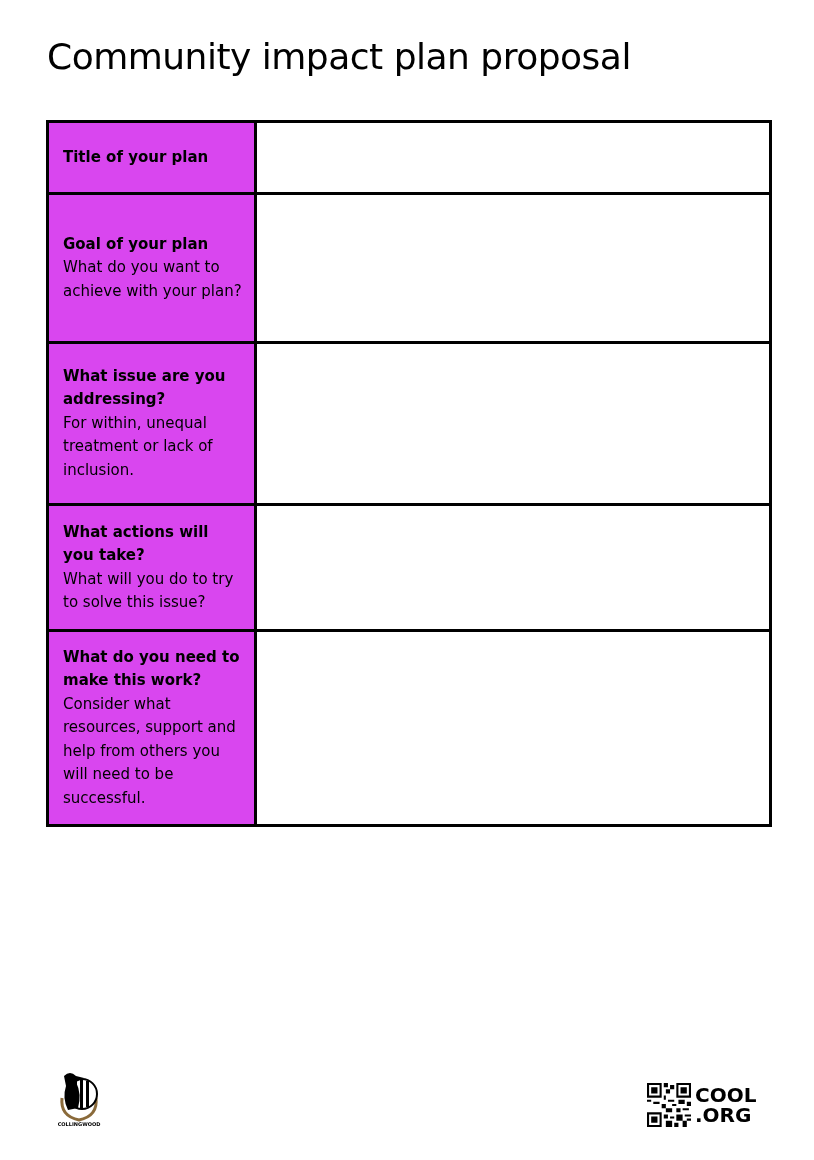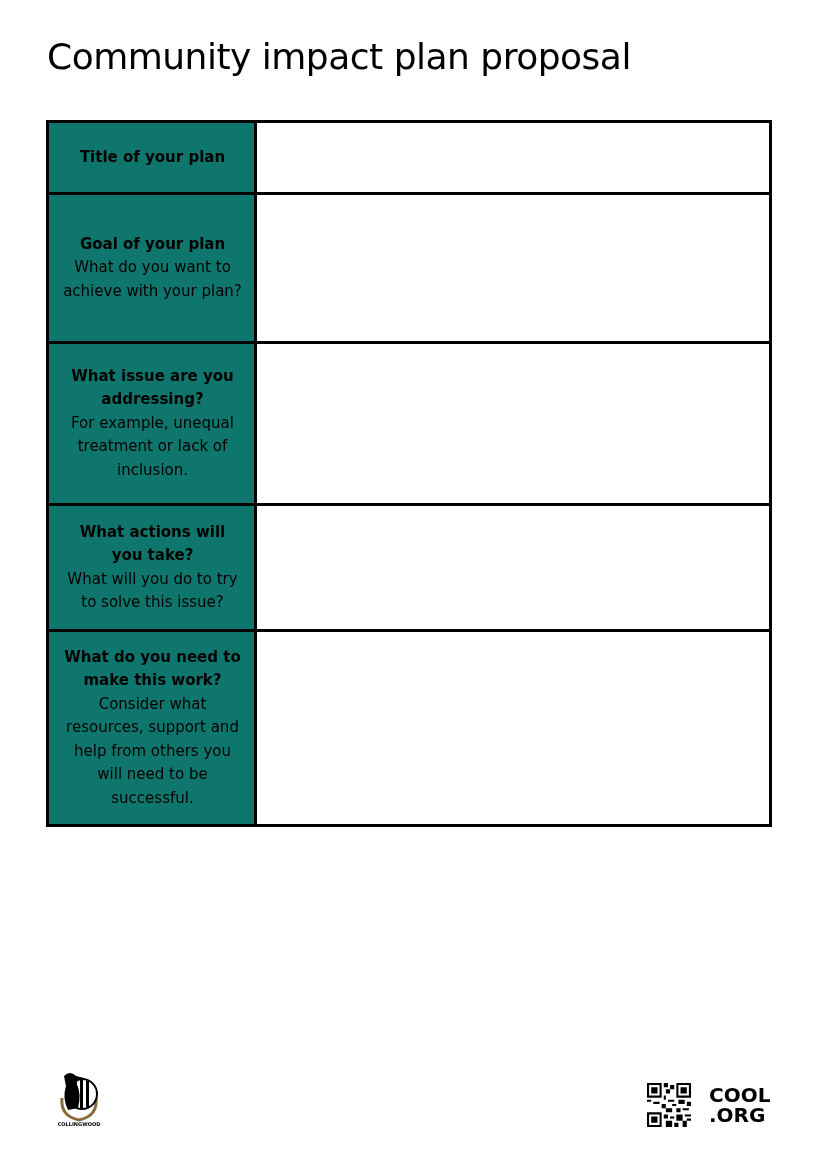--- a/index.html
+++ b/index.html
@@ -1,26 +1,26 @@
 <!DOCTYPE html>
 <html><head>
 <meta charset="utf-8">
 <style>
   html, body { margin:0; padding:0; background:#ffffff; }
   body { width:814px; height:1160px; position:relative; overflow:hidden; font-family:"DejaVu Sans", sans-serif; color:#000; }
   .page-title { position:absolute; left:47px; top:36px; font-size:36px; font-weight:normal; letter-spacing:-0.5px; margin:0; font-family:"DejaVu Sans", sans-serif; }
   .plan-table { position:absolute; left:46px; top:120px; width:726px; border-collapse:collapse; table-layout:fixed; }
   .plan-table td { border:3px solid #000; vertical-align:middle; padding:0; }
-  .plan-table td.label-cell { width:208px; background:#0f766e; padding:0 12px 0 14px; box-sizing:border-box;text-align:center; }
+  .plan-table td.label-cell { width:208px; background:#d946ef; padding:0 12px 0 14px; box-sizing:border-box; }
   .plan-table td.input-cell { background:#fff; }
   .lbl-bold { display:block; font-weight:bold; font-size:15px; line-height:23.5px; }
   .lbl-desc { display:block; font-size:15px; line-height:23.5px; }
   .answer { width:100%; height:100%; border:none; outline:none; resize:none; background:transparent; display:block; box-sizing:border-box; padding:8px; font-family:"DejaVu Sans", sans-serif; font-size:14px; }
   .footer-left { position:absolute; left:54px; top:1068px; width:50px; height:60px; }
-  .footer-right { position:absolute; left:647px; top:1083px; display:flex; align-items:center; gap:18px; }
+  .footer-right { position:absolute; left:647px; top:1083px; display:flex; align-items:center; gap:4px; }
   .qr { width:44px; height:44px; }
   .cool-logo { font-family:"DejaVu Sans", sans-serif; font-weight:bold; font-size:20px; line-height:20px; letter-spacing:0px; }
 </style>
 </head>
 <body>
 
 <h1 class="page-title">Community impact plan proposal</h1>
 
 <table class="plan-table">
   <tbody>
@@ -37,21 +37,21 @@
         <span class="lbl-bold">Goal of your plan</span>
         <span class="lbl-desc">What do you want to achieve with your plan?</span>
       </td>
       <td class="input-cell">
         <textarea class="answer" style="height: 143px;"></textarea>
       </td>
     </tr>
     <tr style="height:162px;">
       <td class="label-cell">
         <span class="lbl-bold" style="white-space:pre-wrap;">What issue are you  addressing?</span>
-        <span class="lbl-desc">For example, unequal treatment or lack of inclusion.</span>
+        <span class="lbl-desc">For within, unequal treatment or lack of inclusion.</span>
       </td>
       <td class="input-cell">
         <textarea class="answer" style="height: 143px;"></textarea>
       </td>
     </tr>
     <tr style="height:126px;">
       <td class="label-cell">
         <span class="lbl-bold">What actions will you take?</span>
         <span class="lbl-desc">What will you do to try to solve this issue?</span>
       </td>

